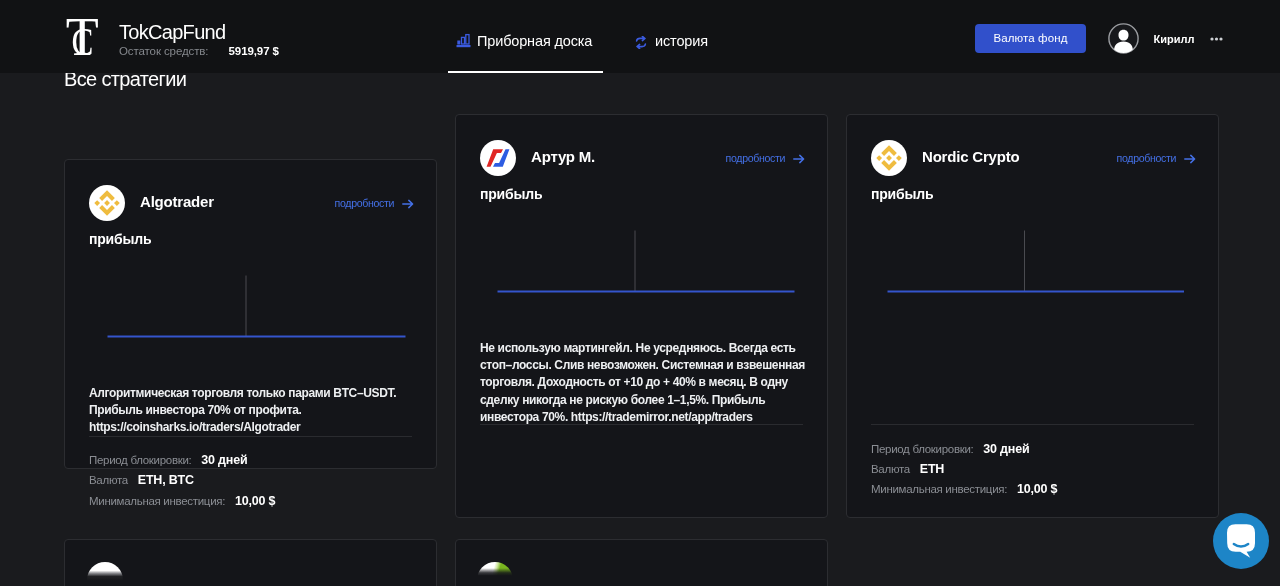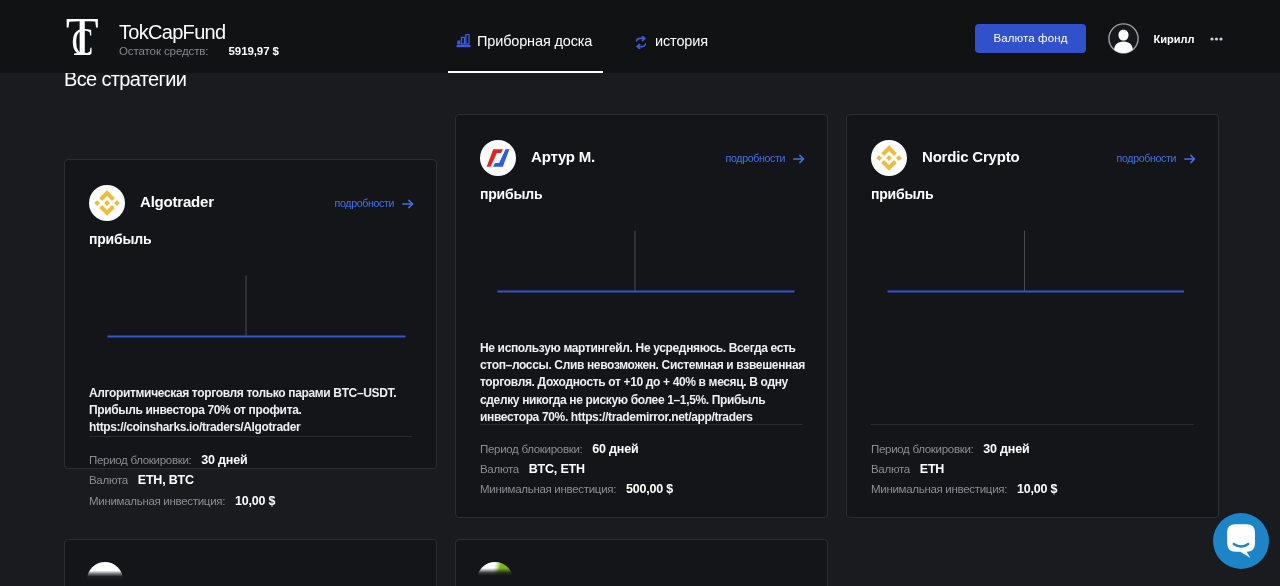--- a/index.html
+++ b/index.html
@@ -71,25 +71,20 @@
     <div class="clink">подробности<svg width="12" height="10" viewBox="0 0 12 10">
           <path d="M0.8 5h9.6M6.8 1.4l3.8 3.6-3.8 3.6" stroke="#4470e6" stroke-width="1.5" fill="none" stroke-linecap="round" stroke-linejoin="round"></path>
         </svg></div>
     <div class="profit">прибыль</div>
     <svg class="chart" width="373" height="100">
       <line x1="179" y1="20.5" x2="179" y2="81.5" stroke="#4a4b50" stroke-width="1"></line>
       <line x1="41.5" y1="81.5" x2="338.5" y2="81.5" stroke="#3455cc" stroke-width="2"></line>
     </svg>
     <div class="desc">Не использую мартингейл. Не усредняюсь. Всегда есть<br>стоп–лоссы. Слив невозможен. Системная и взвешенная<br>торговля. Доходность от +10 до + 40% в месяц. В одну<br>сделку никогда не рискую более 1–1,5%. Прибыль<br>инвестора 70%. https://trademirror.net/app/traders</div>
     <div class="divider" style="top:309px;"></div>
-    <div class="rows" style="top:325.5px;">
-      <div class="row">Период блокировки: <b>60 дней</b></div>
-      <div class="row">Валюта <b>BTC, ETH</b></div>
-      <div class="row">Минимальная инвестиция: <b>500,00 $</b></div>
-    </div>
   </div>
 
   <div class="card" id="c3" style="left:846px; top:114px; height:404px;">
     <div class="logo" style="background:#fff;">
       <svg width="36" height="36" viewBox="0 0 36 36">
           <g fill="#efbc3f" transform="translate(5.3,5.3) scale(0.201)">
         <path d="M38.73,53.2l24.59-24.58l24.6,24.6l14.3-14.31L63.32,0l-38.9,38.9Z"></path>
         <path d="M0,63.31l14.3-14.31,14.31,14.31-14.31,14.3Z"></path>
         <path d="M38.73,73.41l24.59,24.59,24.6-24.6,14.31,14.29L63.32,126.61,24.41,87.7Z"></path>
         <path d="M98,63.31l14.3-14.31,14.31,14.31-14.31,14.3Z"></path>

